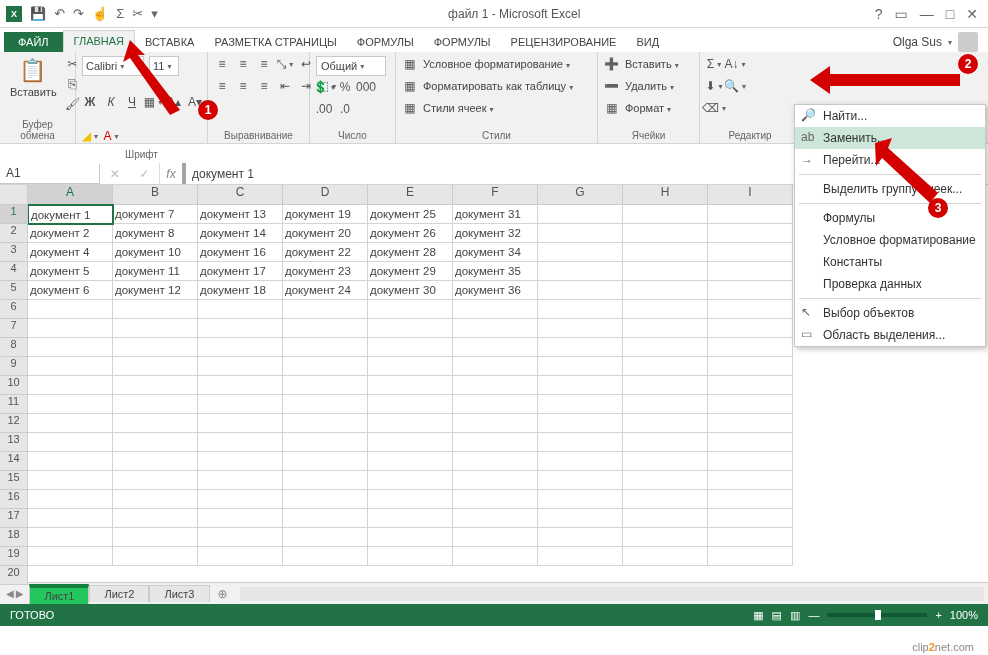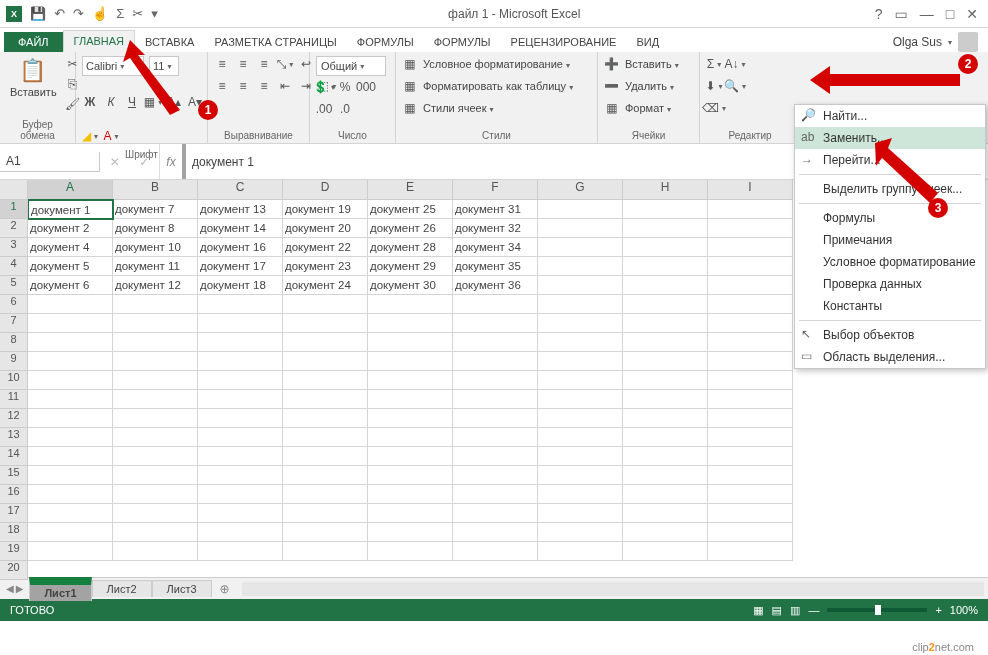--- a/index.html
+++ b/index.html
@@ -32,21 +32,21 @@
   .fontsize{width:30px;height:20px;border:1px solid #c8c8c8;background:#fff;font-size:11px;padding:0 3px;display:flex;align-items:center;}
   .dd::after{content:"▾";font-size:8px;margin-left:3px;color:#666;}
   .bigbtn{display:flex;flex-direction:column;align-items:center;font-size:11px;color:#444;padding:2px 4px;}
   .bigbtn .ic{font-size:22px;color:#666;margin-bottom:2px;}
   .rowline{display:flex;gap:5px;align-items:center;margin-bottom:3px;}
   .rowline .txt{font-size:11px;color:#444;}
   .iconsq{width:16px;height:16px;display:inline-flex;align-items:center;justify-content:center;font-size:12px;color:#555;}
   .numfmt{width:70px;height:20px;border:1px solid #c8c8c8;background:#fff;font-size:11px;padding:0 4px;display:flex;align-items:center;}
 
   
-  .fbar{height:36px;border-bottom:1px solid #d4d4d4;display:flex;align-items:center;}
+  .fbar{height:22px;border-bottom:1px solid #d4d4d4;display:flex;align-items:center;margin-top:19px;}
   .namebox{width:100px;height:20px;border:1px solid #c8c8c8;border-top:none;border-left:none;font-size:12px;padding:0 6px;display:flex;align-items:center;}
   .fxlbl{width:26px;text-align:center;color:#888;font-style:italic;font-size:12px;border-right:4px solid #a3a3a3;height:100%;display:flex;align-items:center;justify-content:center;}
   .finput{flex:1;padding:0 6px;font-size:12px;height:100%;display:flex;align-items:center;}
 
   
   .sheet{display:flex;height:397px;position:relative;}
   .corner{width:28px;height:20px;background:#e6e6e6;border:1px solid #ccc;border-top:none;border-left:none;}
   .colhdrs{display:flex;}
   .ch{width:85px;height:20px;background:#e6e6e6;border:1px solid #ccc;border-top:none;border-left:none;font-size:12px;color:#555;text-align:center;}
   .ch.sel{background:#d2d2d2;color:#217346;}
@@ -55,21 +55,21 @@
   .rh.sel{background:#d2d2d2;color:#217346;}
   .cells{position:relative;}
   .cellrow{display:flex;}
   .cell{width:85px;height:19px;border-right:1px solid #d4d4d4;border-bottom:1px solid #d4d4d4;font-size:11.5px;padding:0 2px;overflow:hidden;white-space:nowrap;display:flex;align-items:center;}
   .cell.active{border:2px solid #217346;height:21px;width:87px;margin:-1px;z-index:2;position:relative;}
 
   
   .sheettabs{height:22px;border-top:1px solid #ccc;display:flex;align-items:center;background:#f1f1f1;}
   .nav{display:flex;gap:2px;padding:0 6px;color:#888;font-size:10px;}
   .stab{padding:2px 14px;font-size:11px;background:#e6e6e6;border:1px solid #ccc;border-bottom:none;cursor:pointer;}
-  .stab.active{background:#a3a3a3;font-weight:bold;border-top:8px solid #15803d;}
+  .stab.active{background:#22c55e;font-weight:normal;border-top:4px solid #15803d;}
   .stabadd{padding:2px 8px;color:#888;}
   .hscroll{flex:1;height:14px;background:#e6e6e6;margin:0 4px;}
 
   
   .status{height:22px;background:#217346;color:#fff;display:flex;align-items:center;padding:0 10px;font-size:11px;}
   .status .right{margin-left:auto;display:flex;align-items:center;gap:8px;}
   .zoom-slider{width:100px;height:4px;background:#0f5a35;position:relative;}
   .zoom-slider .thumb{position:absolute;left:48%;top:-3px;width:6px;height:10px;background:#fff;}
 
   
@@ -553,24 +553,23 @@
 </div>
 
 <div class="ctxmenu">
   <div class="mi"><span class="mic">🔎</span><span>Найти...</span></div>
   <div class="mi hl"><span class="mic">ab</span><span>Заменить...</span></div>
   <div class="mi"><span class="mic">→</span><span>Перейти...</span></div>
   <div class="msep"></div>
   <div class="mi"><span>Выделить группу ячеек...</span></div>
   <div class="msep"></div>
   <div class="mi"><span>Формулы</span></div>
-  <div class="mi"><span>Примечания</span></div>
   <div class="mi"><span>Условное форматирование</span></div>
+  <div class="mi"><span>Константы</span></div>
   <div class="mi"><span>Проверка данных</span></div>
-  <div class="mi"><span>Константы</span></div>
   <div class="msep"></div>
   <div class="mi"><span class="mic">↖</span><span>Выбор объектов</span></div>
   <div class="mi"><span class="mic">▭</span><span>Область выделения...</span></div>
 </div>
 
 <div class="arrow" style="left:120px;top:40px">
   <svg width="100" height="80">
       <polygon points="10,0 25,15 18,15 60,70 50,75 10,18 3,22" fill="#d40000"></polygon>
     </svg>
 </div>

